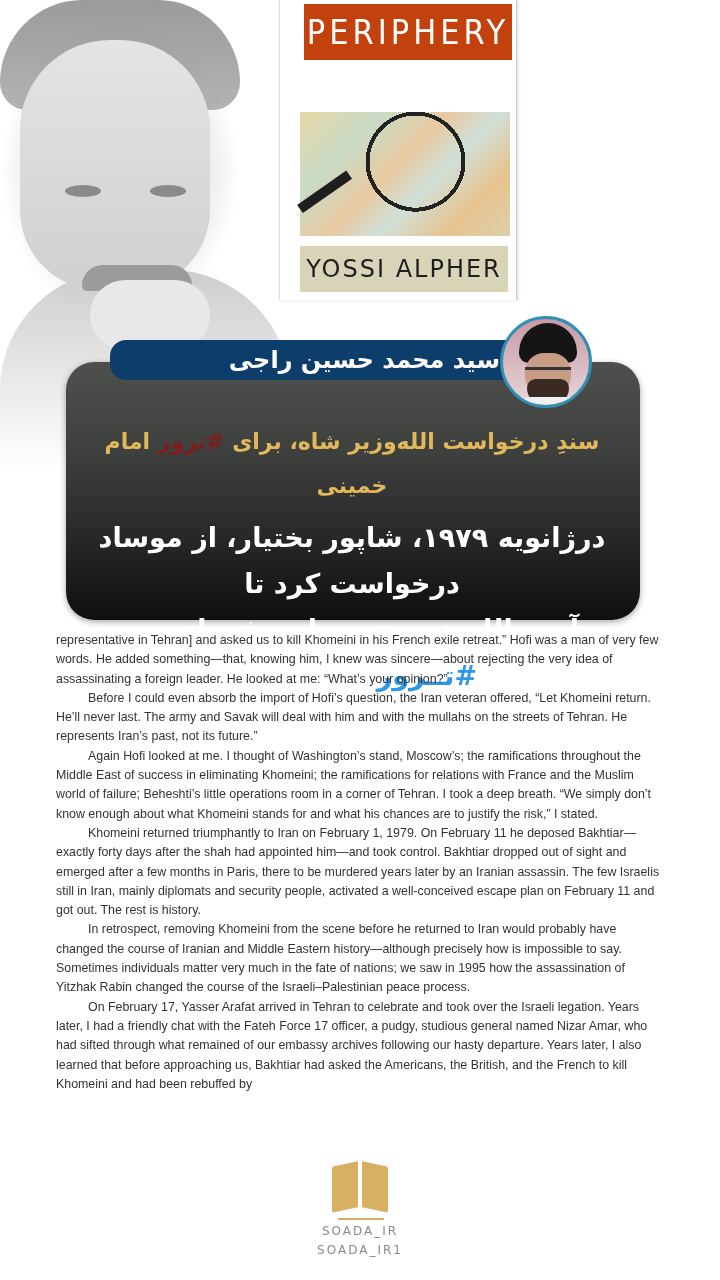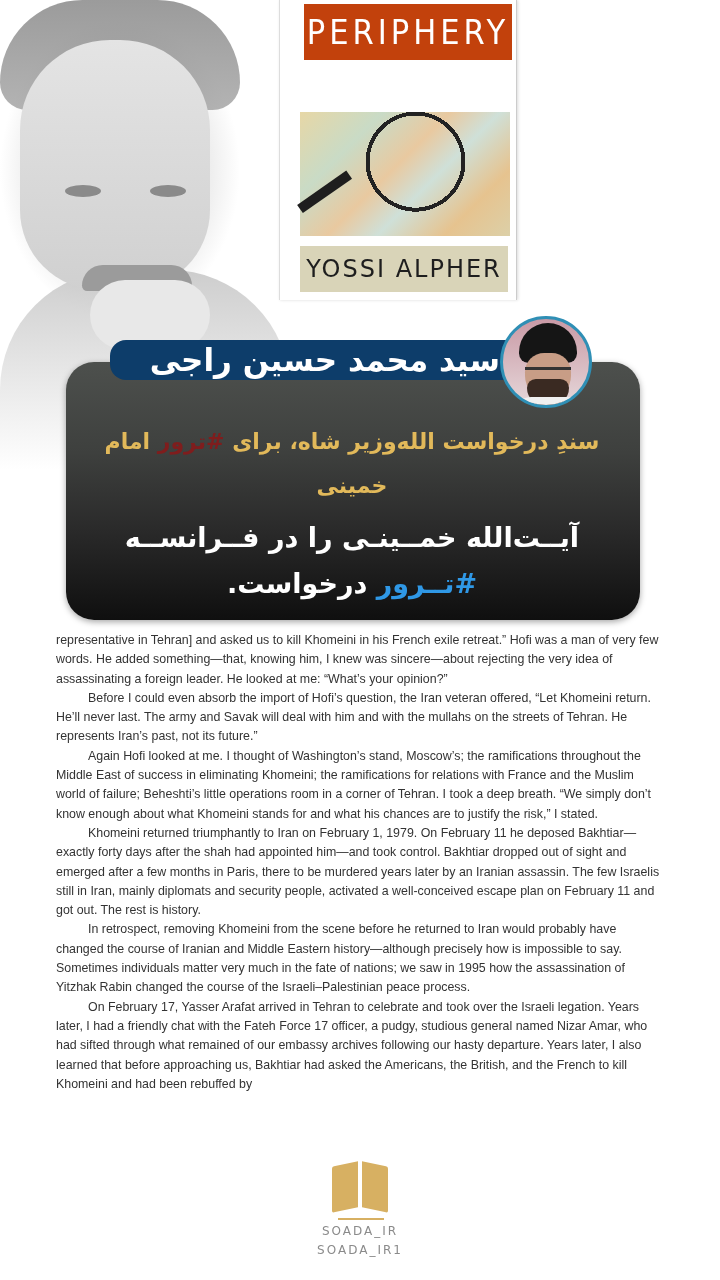--- a/index.html
+++ b/index.html
@@ -24,21 +24,21 @@
   .book .map { position: absolute; left: 20px; top: 112px; width: 210px; height: 124px; background:
       radial-gradient(circle at 55% 40%, rgba(255,255,255,0) 0 46px, #222 46px 50px, rgba(0,0,0,0) 50px),
       linear-gradient(135deg, #e7d7a6 0%, #c9dbc6 25%, #e9c9a0 45%, #cfe0d8 60%, #e6c38f 80%, #dcd0a8 100%); }
   .book .map .handle { position: absolute; left: 0px; top: 92px; width: 60px; height: 10px; background: #1e1e1e; transform: rotate(-35deg); transform-origin: left center; }
   .book .author-band { position: absolute; left: 20px; top: 246px; width: 208px; height: 46px; background: #d9d4b8; color: #1e1e1e; font-size: 24px; letter-spacing: 2px; text-align: center; line-height: 46px; }
 
   
   .card { position: absolute; left: 66px; top: 362px; width: 574px; height: 258px; border-radius: 28px; background: linear-gradient(#4d504d 0%, #3e403e 35%, #2a2a2a 65%, #0f0f0f 100%); box-shadow: 0 2px 6px rgba(0,0,0,0.35); }
 
   
-  .name-banner { position: absolute; left: 110px; top: 340px; width: 420px; height: 40px; background: #0d3d6a; border-radius: 16px; direction: rtl; color: #fff; font-size: 31px; font-weight: bold; line-height: 40px; padding-right: 30px; box-sizing: border-box; text-align: right; }
+  .name-banner { position: absolute; left: 110px; top: 340px; width: 420px; height: 40px; background: #0d3d6a; border-radius: 16px; direction: rtl; color: #fff; font-size: 24px; font-weight: bold; line-height: 40px; padding-right: 30px; box-sizing: border-box; text-align: right; }
   .avatar { position: absolute; left: 500px; top: 316px; width: 92px; height: 92px; border-radius: 50%; border: 3px solid #2f8fb5; box-sizing: border-box; overflow: hidden; background: linear-gradient(#c99aa6, #e6d7d9); }
   .avatar .turban { position: absolute; left: 16px; top: 4px; width: 58px; height: 40px; border-radius: 30px 30px 10px 10px; background: #151515; }
   .avatar .face { position: absolute; left: 22px; top: 34px; width: 46px; height: 46px; border-radius: 20px 20px 24px 24px; background: #c89d86; }
   .avatar .beard { position: absolute; left: 24px; top: 60px; width: 42px; height: 28px; border-radius: 10px 10px 22px 22px; background: #3a2a22; }
   .avatar .glasses { position: absolute; left: 22px; top: 48px; width: 46px; height: 3px; background: #333; }
   .avatar .robe { position: absolute; left: 8px; top: 78px; width: 76px; height: 20px; background: #f0f0f0; border-radius: 20px 20px 0 0; }
 
   .headline { position: absolute; left: 76px; top: 420px; width: 552px; direction: rtl; text-align: center; font-size: 22px; font-weight: bold; color: #e2b95a; line-height: 44px; }
   .headline .tag { color: #7f1d1d; }
   .body-fa { position: absolute; left: 76px; top: 515px; width: 552px; direction: rtl; text-align: center; color: #ffffff; font-size: 27px; font-weight: bold; line-height: 46px; }
@@ -90,20 +90,21 @@
   <div class="glasses"></div>
   <div class="beard"></div>
   <div class="robe"></div>
 </div>
 
 <div class="headline">
   <span>سندِ درخواست الله‌وزیر شاه، برای </span><span class="tag">#ترور</span><span> امام خمینی</span>
 </div>
 
 <div class="body-fa">
+  <div>درژانویه ۱۹۷۹، شاپور بختیار، از موساد درخواست کرد تا</div>
   <div>
     <span>آیــت‌الله خمــینـی را در فــرانســه </span><span class="tag">#تــرور</span><span> درخواست.</span>
   </div>
 </div>
 
 <div class="excerpt">
   <p>representative in Tehran] and asked us to kill Khomeini in his French exile retreat.” Hofi was a man of very few words. He added something—that, knowing him, I knew was sincere—about rejecting the very idea of assassinating a foreign leader. He looked at me: “What’s your opinion?”</p>
   <p class="indent">Before I could even absorb the import of Hofi’s question, the Iran veteran offered, “Let Khomeini return. He’ll never last. The army and Savak will deal with him and with the mullahs on the streets of Tehran. He represents Iran’s past, not its future.”</p>
   <p class="indent">Again Hofi looked at me. I thought of Washington’s stand, Moscow’s; the ramifications throughout the Middle East of success in eliminating Khomeini; the ramifications for relations with France and the Muslim world of failure; Beheshti’s little operations room in a corner of Tehran. I took a deep breath. “We simply don’t know enough about what Khomeini stands for and what his chances are to justify the risk,” I stated.</p>
   <p class="indent">Khomeini returned triumphantly to Iran on February 1, 1979. On February 11 he deposed Bakhtiar—exactly forty days after the shah had appointed him—and took control. Bakhtiar dropped out of sight and emerged after a few months in Paris, there to be murdered years later by an Iranian assassin. The few Israelis still in Iran, mainly diplomats and security people, activated a well-conceived escape plan on February 11 and got out. The rest is history.</p>

